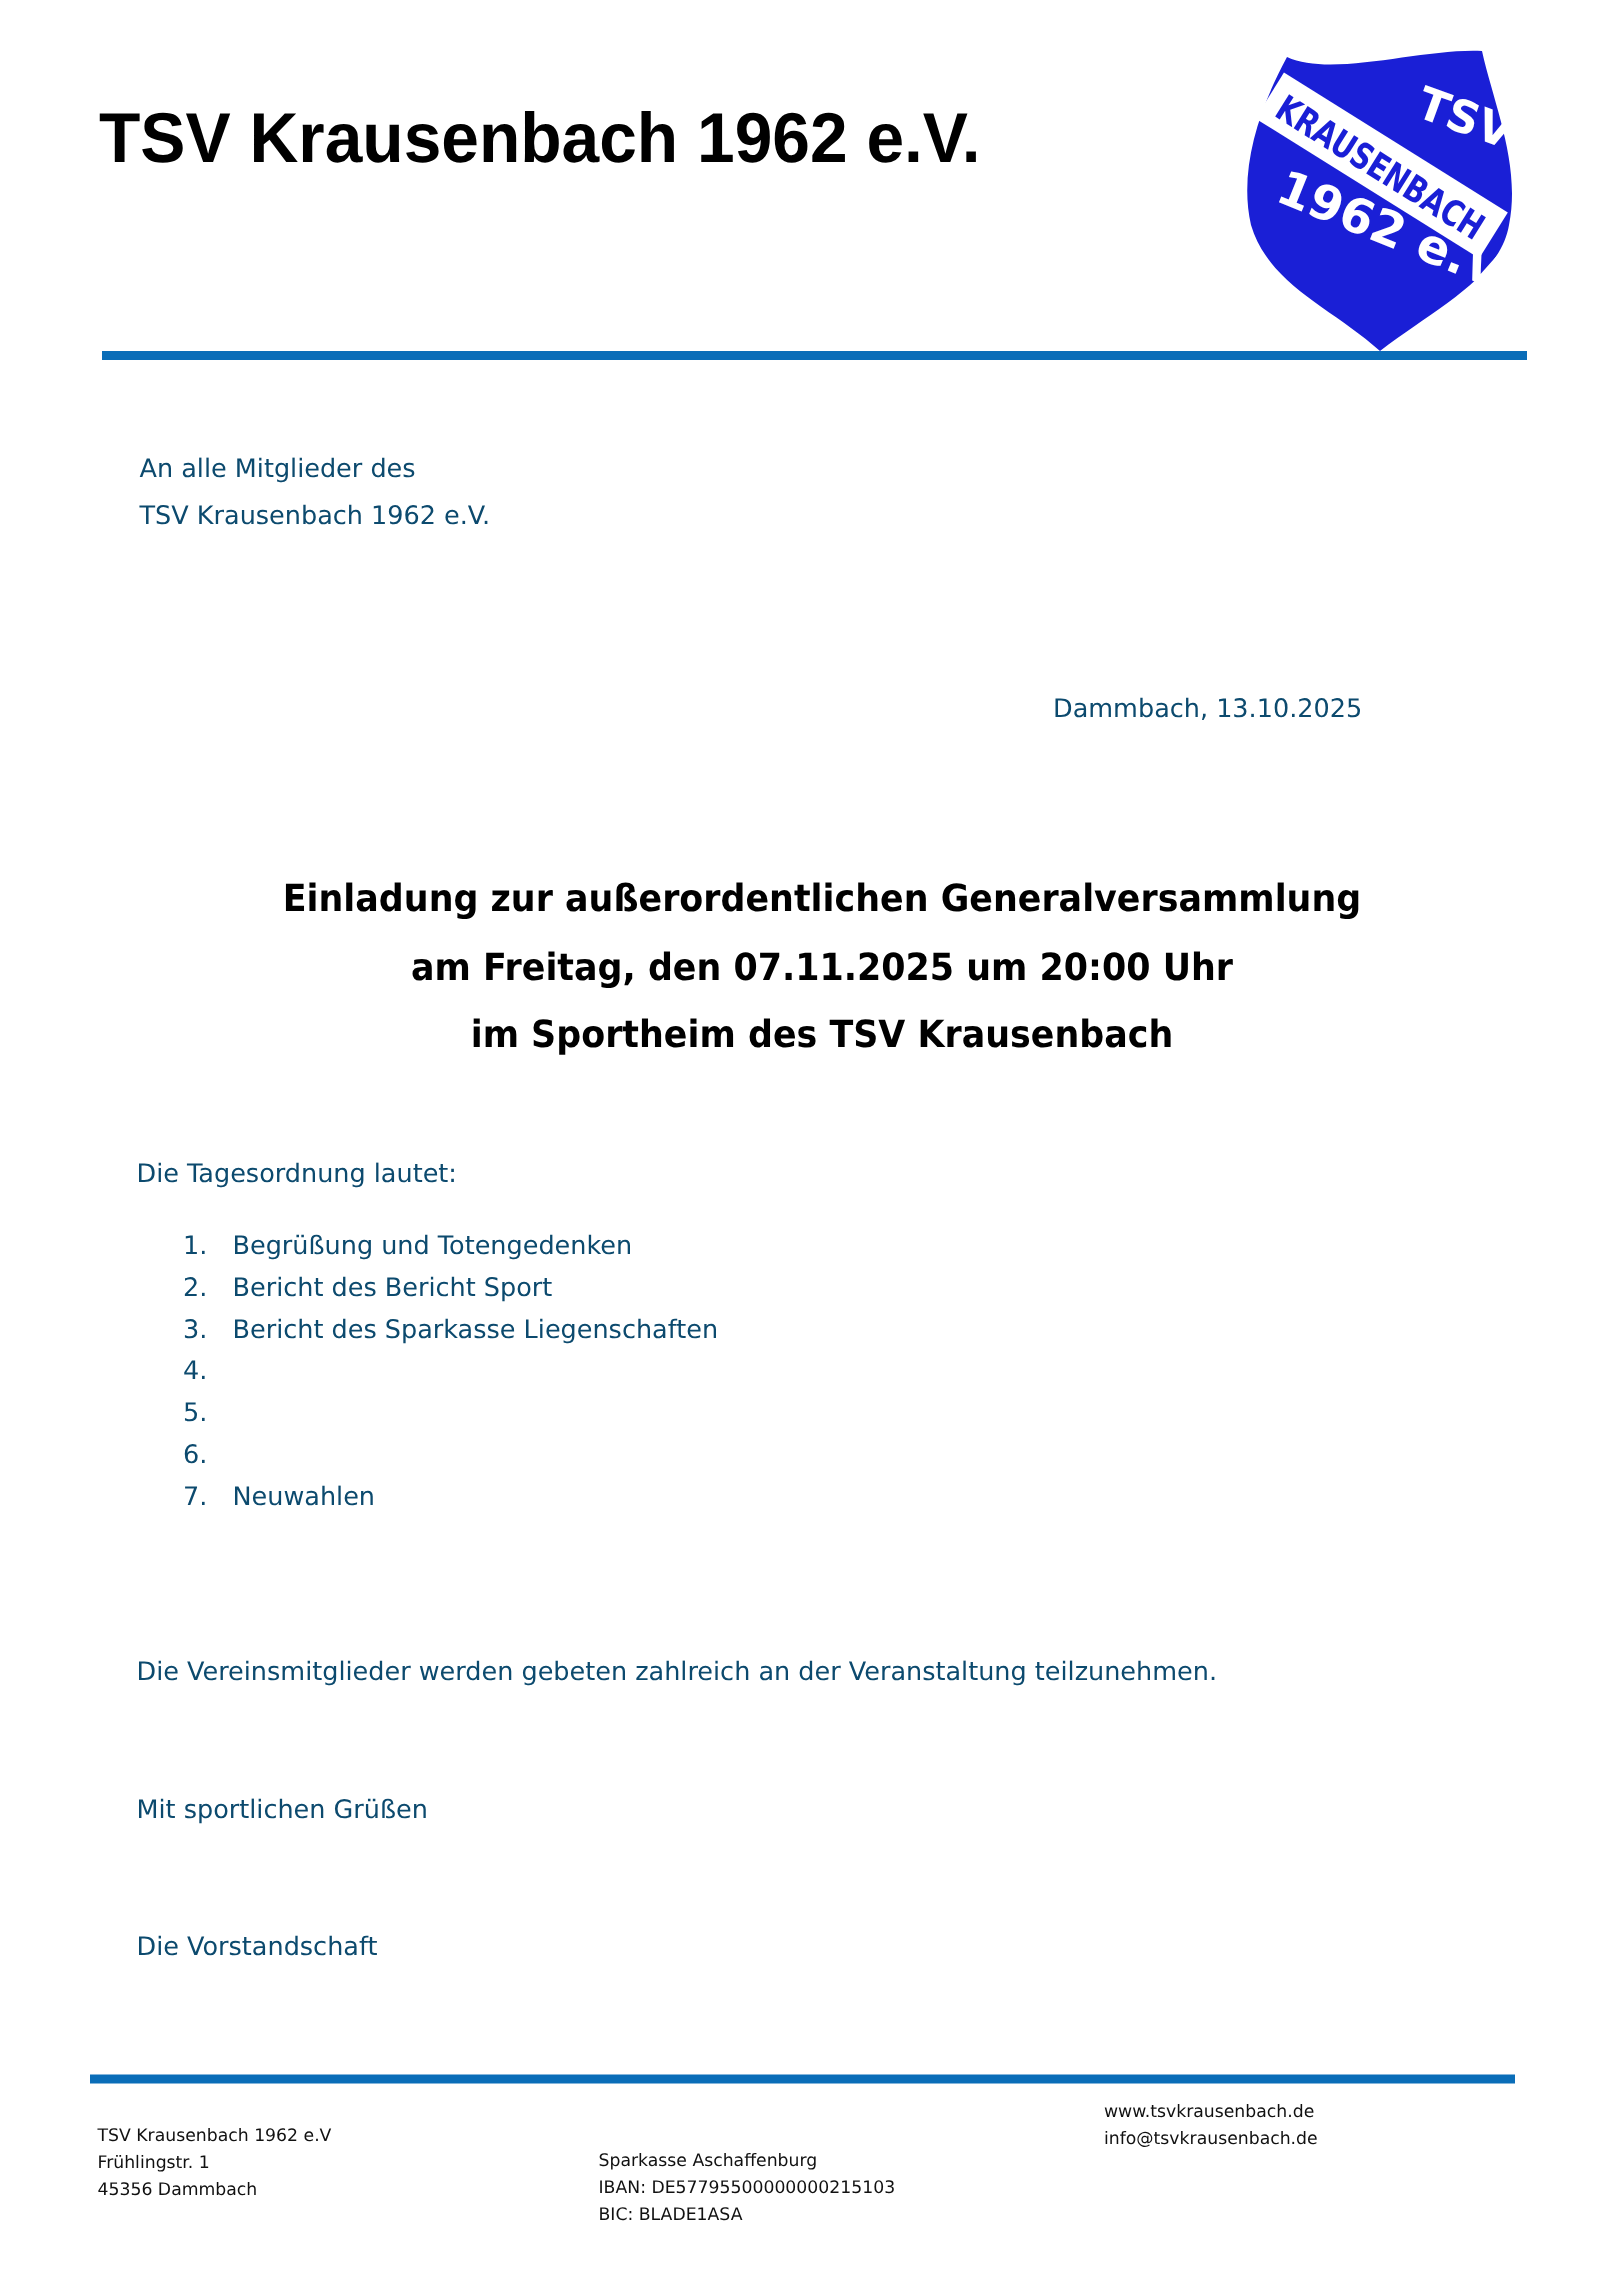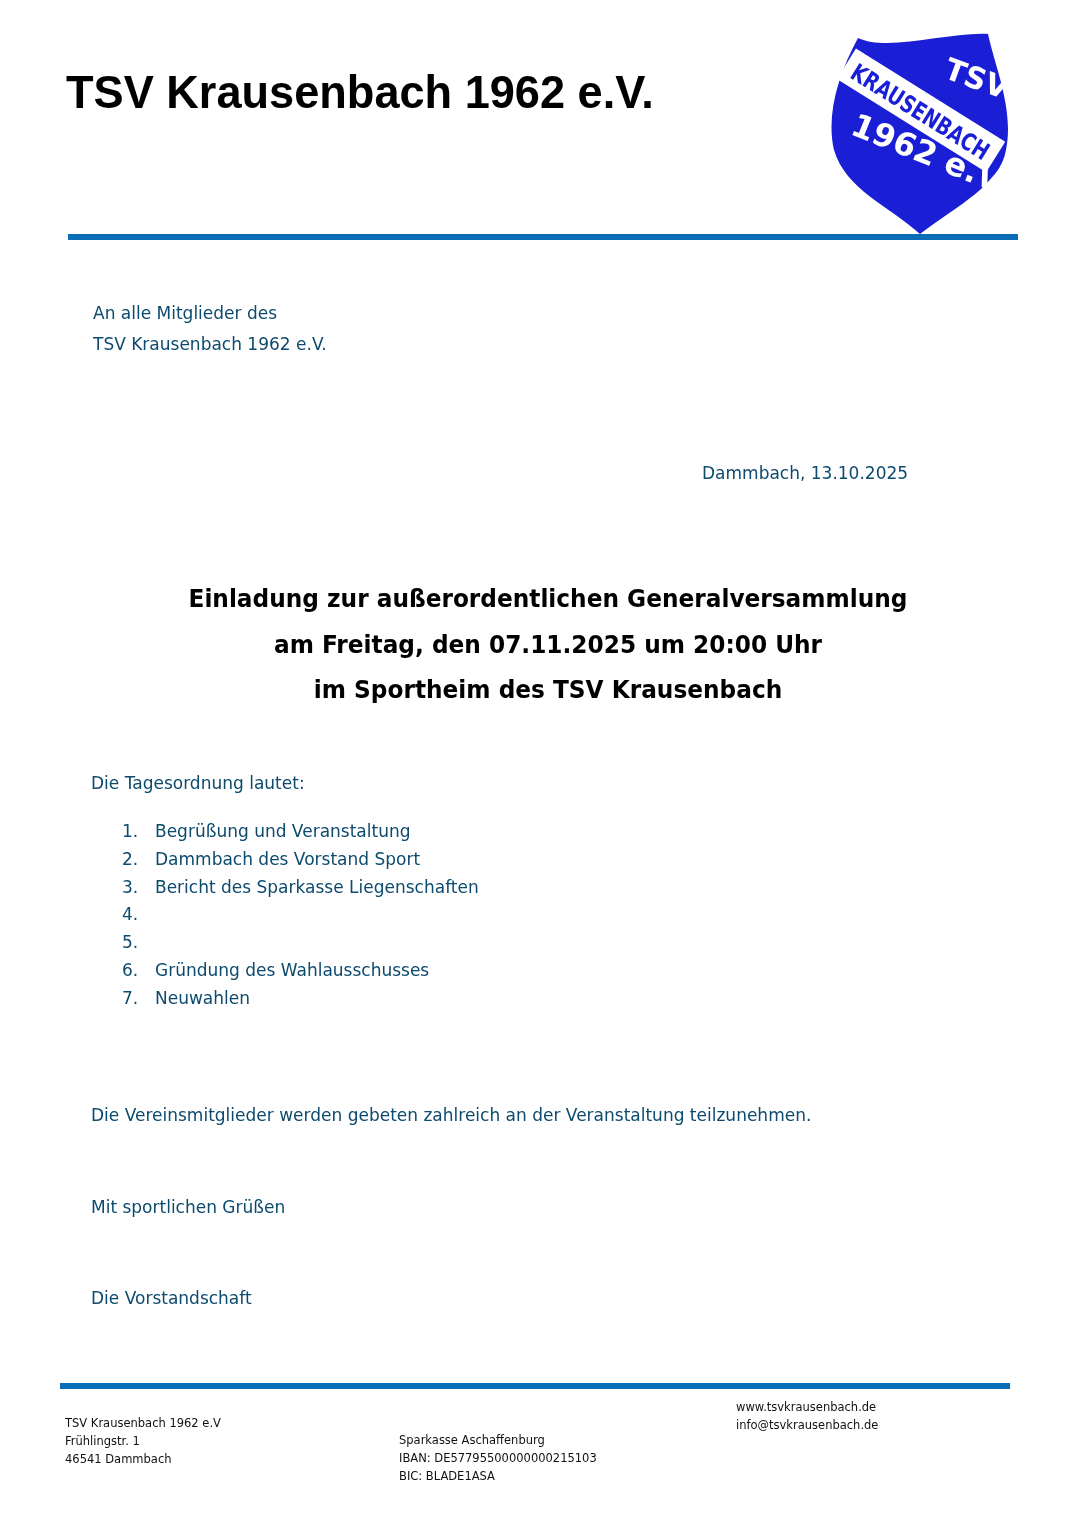--- a/index.html
+++ b/index.html
@@ -58,56 +58,55 @@
   <div>Einladung zur außerordentlichen Generalversammlung</div>
   <div>am Freitag, den 07.11.2025 um 20:00 Uhr</div>
   <div>im Sportheim des TSV Krausenbach</div>
 </div>
 
 <div class="abs body-text agenda-intro">Die Tagesordnung lautet:</div>
 
 <ol class="abs body-text agenda">
   <li>
       <span class="num">1.</span>
-      <span>Begrüßung und Veranstaltung</span>
+      <span>Begrüßung und Totengedenken</span>
     </li>
   <li>
       <span class="num">2.</span>
-      <span>Dammbach des Vorstand Sport</span>
+      <span>Bericht des Bericht Sport</span>
     </li>
   <li>
       <span class="num">3.</span>
       <span>Bericht des Sparkasse Liegenschaften</span>
     </li>
   <li>
       <span class="num">4.</span>
     </li>
   <li>
       <span class="num">5.</span>
     </li>
   <li>
       <span class="num">6.</span>
-      <span>Gründung des Wahlausschusses</span>
     </li>
   <li>
       <span class="num">7.</span>
       <span>Neuwahlen</span>
     </li>
 </ol>
 
 <div class="abs body-text para">Die Vereinsmitglieder werden gebeten zahlreich an der Veranstaltung teilzunehmen.</div>
 <div class="abs body-text greet">Mit sportlichen Grüßen</div>
 <div class="abs body-text sign">Die Vorstandschaft</div>
 
 <div class="abs rule-bottom"></div>
 
 <div class="abs foot foot1">
   <div>TSV Krausenbach 1962 e.V</div>
   <div>Frühlingstr. 1</div>
-  <div>46541 Dammbach</div>
+  <div>45356 Dammbach</div>
 </div>
 <div class="abs foot foot2">
   <div>Sparkasse Aschaffenburg</div>
   <div>IBAN: DE57795500000000215103</div>
   <div>BIC: BLADE1ASA</div>
 </div>
 <div class="abs foot foot3">
   <div>www.tsvkrausenbach.de</div>
   <div>info@tsvkrausenbach.de</div>
 </div>

